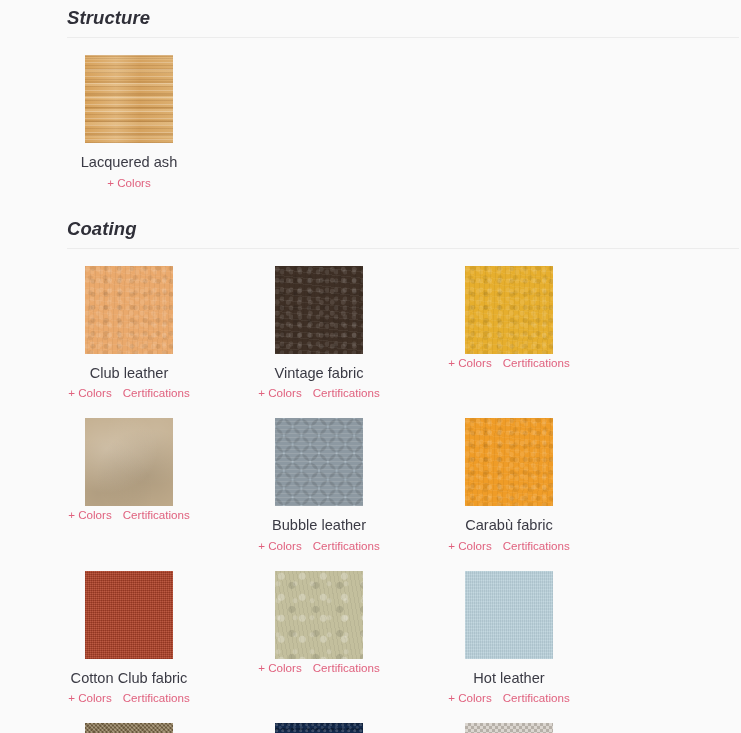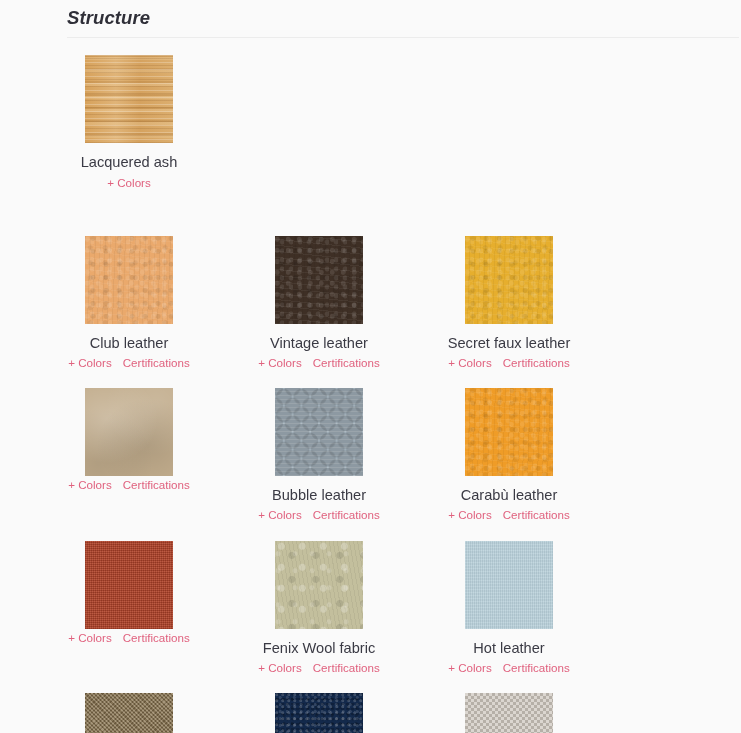--- a/index.html
+++ b/index.html
@@ -200,40 +200,43 @@
           <div class="swatch tex-wood" style="background-color: rgb(216, 168, 100);"></div>
           <div class="card-label">Lacquered ash</div>
           <div class="links">
             <a class="link">+ Colors</a>
           </div>
         </div>
       </div>
   </section>
 
   <section class="section" id="coating-section">
+    <div class="section-head">
+      <h2 class="section-title">Coating</h2>
+      <div class="section-rule"></div>
+    </div>
     <div class="grid">
         <div class="card">
           <div class="swatch tex-leather" style="background-color: rgb(234, 169, 108);"></div>
           <div class="card-label">Club leather</div>
           <div class="links">
             <a class="link">+ Colors</a>
             <a class="link">Certifications</a>
           </div>
         </div>
         <div class="card">
           <div class="swatch tex-leather" style="background-color: rgb(62, 47, 37);"></div>
-          <div class="card-label">Vintage leather</div>
+          <div class="card-label">Vintage fabric</div>
           <div class="links">
             <a class="link">+ Colors</a>
             <a class="link">Certifications</a>
           </div>
         </div>
         <div class="card">
           <div class="swatch tex-leather" style="background-color: rgb(230, 174, 45);"></div>
-          <div class="card-label">Secret faux leather</div>
           <div class="links">
             <a class="link">+ Colors</a>
             <a class="link">Certifications</a>
           </div>
         </div>
         <div class="card">
           <div class="swatch tex-suede" style="background-color: rgb(194, 173, 141);"></div>
           <div class="links">
             <a class="link">+ Colors</a>
             <a class="link">Certifications</a>
@@ -242,36 +245,36 @@
         <div class="card">
           <div class="swatch tex-bubble" style="background-color: rgb(160, 174, 184);"></div>
           <div class="card-label">Bubble leather</div>
           <div class="links">
             <a class="link">+ Colors</a>
             <a class="link">Certifications</a>
           </div>
         </div>
         <div class="card">
           <div class="swatch tex-leather" style="background-color: rgb(239, 156, 39);"></div>
-          <div class="card-label">Carabù leather</div>
+          <div class="card-label">Carabù fabric</div>
           <div class="links">
             <a class="link">+ Colors</a>
             <a class="link">Certifications</a>
           </div>
         </div>
         <div class="card">
           <div class="swatch tex-weave" style="background-color: rgb(178, 66, 40);"></div>
+          <div class="card-label">Cotton Club fabric</div>
           <div class="links">
             <a class="link">+ Colors</a>
             <a class="link">Certifications</a>
           </div>
         </div>
         <div class="card">
           <div class="swatch tex-felt" style="background-color: rgb(195, 191, 157);"></div>
-          <div class="card-label">Fenix Wool fabric</div>
           <div class="links">
             <a class="link">+ Colors</a>
             <a class="link">Certifications</a>
           </div>
         </div>
         <div class="card">
           <div class="swatch tex-plain" style="background-color: rgb(185, 209, 219);"></div>
           <div class="card-label">Hot leather</div>
           <div class="links">
             <a class="link">+ Colors</a>

